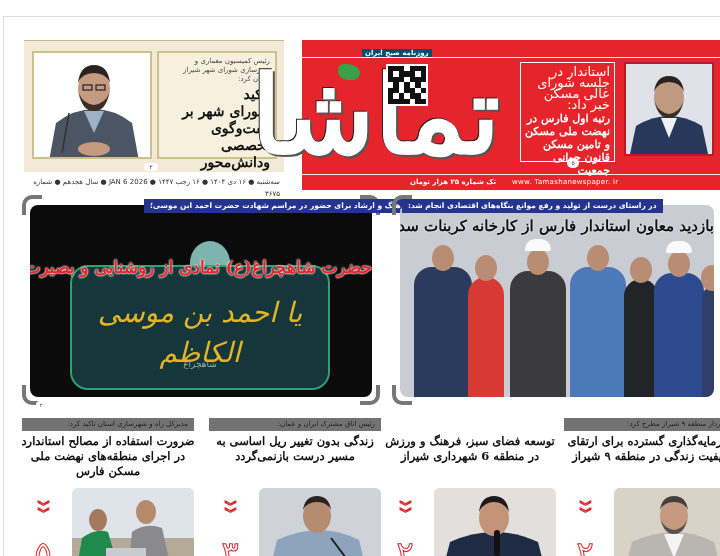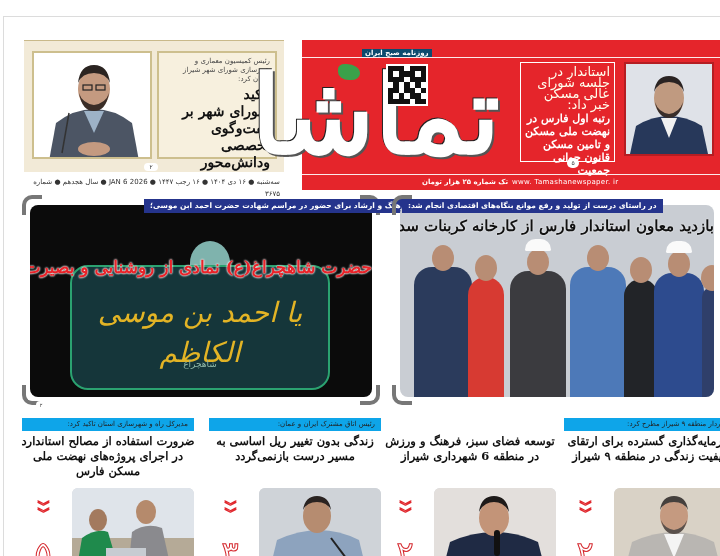--- a/index.html
+++ b/index.html
@@ -71,21 +71,21 @@
     .rh-title { font-family: "DejaVu Serif", serif; font-size: 11px; font-weight: bold; line-height: 13px; margin-top: 2px; }
     .rh-page-dot {
       position: absolute; left: 46px; top: 95px; width: 12px; height: 10px; background: #fff; border-radius: 5px;
       font-size: 6px; color: #333; text-align: center; line-height: 10px;
     }
     .right-photo {
       position: absolute; left: 322px; top: 22px; width: 90px; height: 94px;
       border: 2px solid #b51d22; background: #dfe2e8; overflow: hidden;
     }
     .band-footer { position: absolute; top: 137px; font-size: 7px; color: #fff; line-height: 10px; }
-    .band-price { left: 120px; font-weight: bold; direction: rtl; }
+    .band-price { left: 108px; font-weight: bold; direction: rtl; }
     .band-url { left: 210px; letter-spacing: 0.3px; }
 
     
     .feature {
       position: absolute; top: 178px; height: 210px; border-radius: 10px;
     }
     .feat-left { left: 18px; width: 358px; }
     .feat-right { left: 388px; width: 330px; }
     .corner { position: absolute; width: 20px; height: 20px; border-color: #777; border-style: solid; }
     .c-tl { left: 0; top: 0; border-width: 4px 0 0 4px; border-radius: 10px 0 0 0; }
@@ -137,21 +137,21 @@
     .hat { position: absolute; left: 50%; transform: translateX(-50%); width: 26px; height: 12px; border-radius: 13px 13px 2px 2px; background: #fafafa; }
 
     .page-dot-small {
       position: absolute; bottom: -4px; width: 10px; height: 8px; background: #fff; border-radius: 4px;
       font-size: 5px; text-align: center; color: #333; line-height: 8px;
     }
 
     
     .teaser { position: absolute; top: 401px; width: 172px; height: 155px; }
     .teaser-kicker {
-      position: absolute; left: 0; right: 0; top: 0; height: 13px; background: #0ea5e9;
+      position: absolute; left: 0; right: 0; top: 0; height: 13px; background: #737373;
       font-size: 7px; color: #222; direction: rtl; padding-right: 6px; line-height: 13px; white-space: nowrap; overflow: hidden;
     }
     .teaser-title {
       position: absolute; left: -6px; right: -6px; top: 16px; text-align: center; direction: rtl;
       font-family: "DejaVu Serif", serif; font-weight: bold; font-size: 11.5px; line-height: 15px; color: #111;
     }
     .teaser-photo {
       position: absolute; left: 50px; top: 70px; width: 122px; height: 85px; border-radius: 6px; overflow: hidden;
       background: #d5d8dd;
     }
@@ -321,21 +321,21 @@
             <div class="head" style="top:-22px;"></div>
           </div>
       </div>
       <div class="feat-title">بازدید معاون استاندار فارس از کارخانه کربنات سدیم کاوه فیروزآباد</div>
     </div>
     <div class="feat-kicker" style="left:10px;">در راستای درست از تولید و رفع موانع بنگاه‌های اقتصادی انجام شد:</div>
   </div>
 
   <div class="teaser" style="left:18px;">
     <div class="teaser-kicker">مدیرکل راه و شهرسازی استان تاکید کرد:</div>
-    <div class="teaser-title">ضرورت استفاده از مصالح استاندارد در اجرای پروژه‌های نهضت ملی مسکن فارس</div>
+    <div class="teaser-title">ضرورت استفاده از مصالح استاندارد در اجرای منطقه‌های نهضت ملی مسکن فارس</div>
     <div class="teaser-arrows">︾<br>︾</div>
     <div class="teaser-page">۵</div>
     <div class="teaser-photo">
       <svg width="122" height="85" viewBox="0 0 122 85">
         <rect width="122" height="85" fill="#dfe4ea"></rect>
         <rect y="50" width="122" height="35" fill="#b5aa97"></rect>
         <path d="M4 85 L10 50 Q24 40 36 44 L48 85 Z" fill="#1f8a4c"></path>
         <ellipse cx="26" cy="32" rx="9" ry="11" fill="#a37a5e"></ellipse>
         <path d="M56 85 L60 44 Q74 34 90 40 L100 85 Z" fill="#8a8a8e"></path>
         <ellipse cx="74" cy="24" rx="10" ry="12" fill="#b58a6c"></ellipse>

